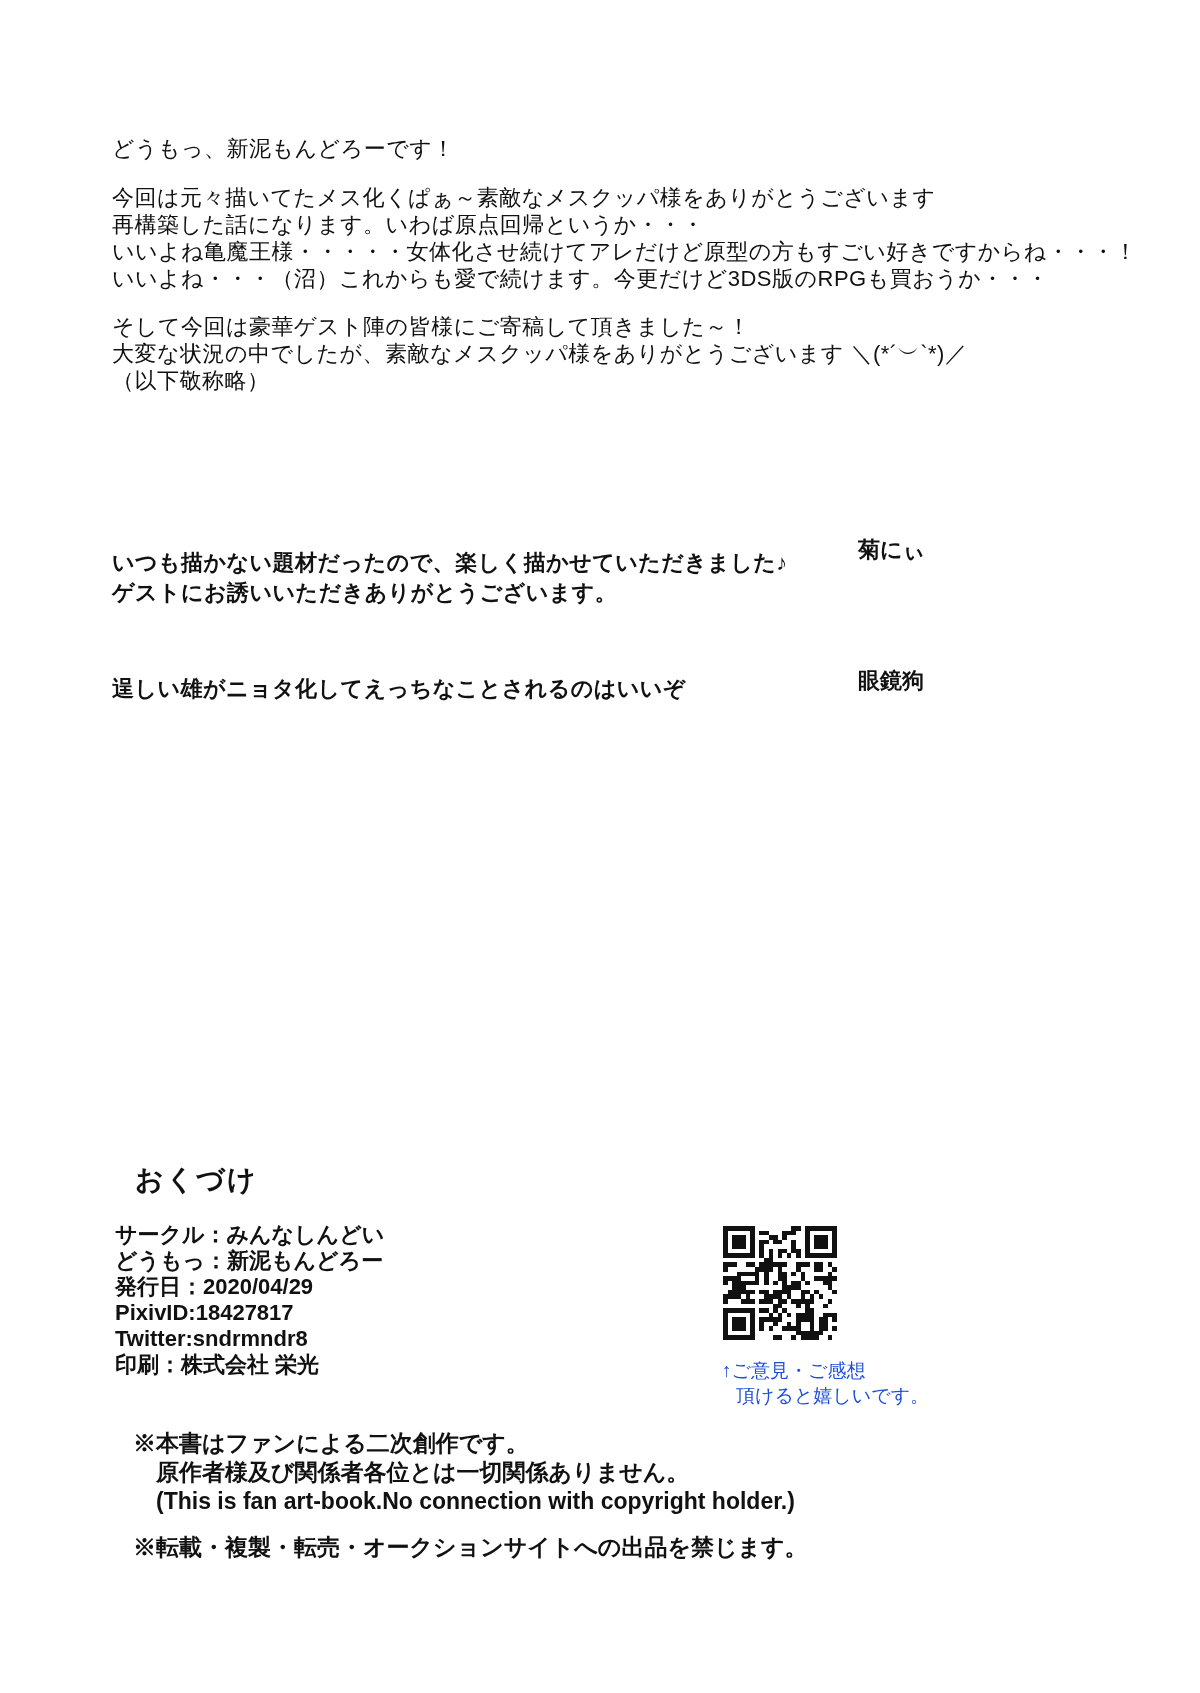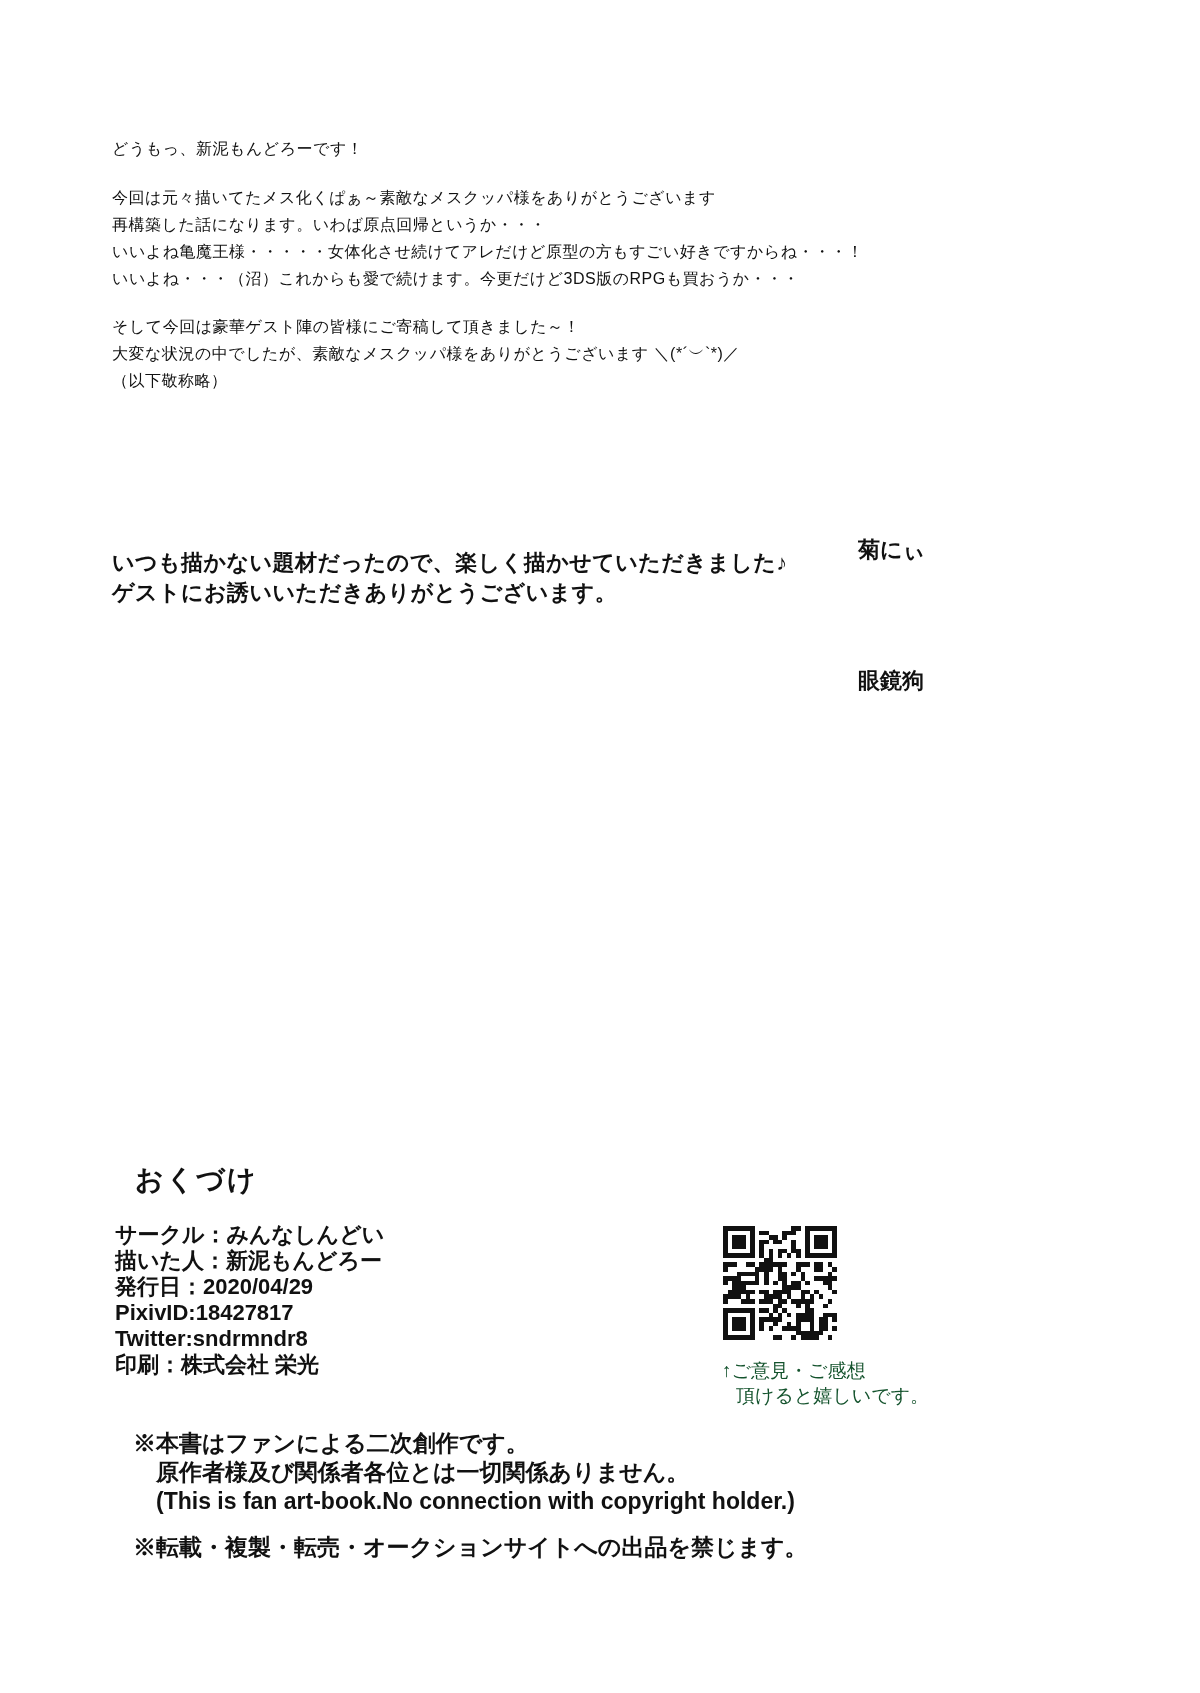--- a/index.html
+++ b/index.html
@@ -7,21 +7,21 @@
     position:relative;
     width:1200px;height:1693px;
     margin:0 auto;
     background:#ffffff;
     font-family:"Liberation Sans", sans-serif;
     color:#111111;
     overflow:hidden;
   }
   .abs{position:absolute;}
   .intro-text{
-    font-size:16px;
+    font-size:22px;
     line-height:27px;
     font-weight:500;
     letter-spacing:0.5px;
     white-space:nowrap;
   }
   .guest-text{
     font-size:22px;
     line-height:30px;
     font-weight:700;
     letter-spacing:0.5px;
@@ -41,21 +41,21 @@
   .colophon-text{
     font-size:22px;
     line-height:26px;
     font-weight:700;
     white-space:nowrap;
   }
   .qr-caption{
     font-size:19px;
     line-height:25px;
     font-weight:400;
-    color:#14532d;
+    color:#1d4ed8;
     white-space:nowrap;
   }
   .qr-caption .indent{padding-left:14px;}
   .disclaimer-text{
     font-size:23px;
     line-height:29px;
     font-weight:700;
     white-space:nowrap;
   }
   .disclaimer-text .indent{padding-left:23px;}
@@ -81,27 +81,30 @@
     <div>大変な状況の中でしたが、素敵なメスクッパ様をありがとうございます ＼(*´︶`*)／</div>
     <div>（以下敬称略）</div>
   </div>
 
   <div class="abs guest-text" style="left:112px;top:500px;">
     <div>いつも描かない題材だったので、楽しく描かせていただきました♪</div>
     <div>ゲストにお誘いいただきありがとうございます。</div>
   </div>
   <div class="abs guest-name" style="left:858px;top:535px;text-align:right;">菊にぃ</div>
 
+  <div class="abs guest-text" style="left:112px;top:626px;">
+    <div>逞しい雄がニョタ化してえっちなことされるのはいいぞ</div>
+  </div>
   <div class="abs guest-name" style="left:858px;top:666px;">眼鏡狗</div>
 
   <div class="abs okuzuke-heading" style="left:135px;top:1161px;">おくづけ</div>
 
   <div class="abs colophon-text" style="left:115px;top:1222px;">
     <div>サークル：みんなしんどい</div>
-    <div>描いた人：新泥もんどろー</div>
+    <div>どうもっ：新泥もんどろー</div>
     <div>発行日：2020/04/29</div>
     <div>PixivID:18427817</div>
     <div>Twitter:sndrmndr8</div>
     <div>印刷：株式会社 栄光</div>
   </div>
 
   <div class="abs qr-box" style="left:723px;top:1226px;" id="qr">
       <svg viewBox="0 0 25 25" shape-rendering="crispEdges" fill="#111">
         <rect x="0" y="0" width="1" height="1"></rect>
         <rect x="1" y="0" width="1" height="1"></rect>

